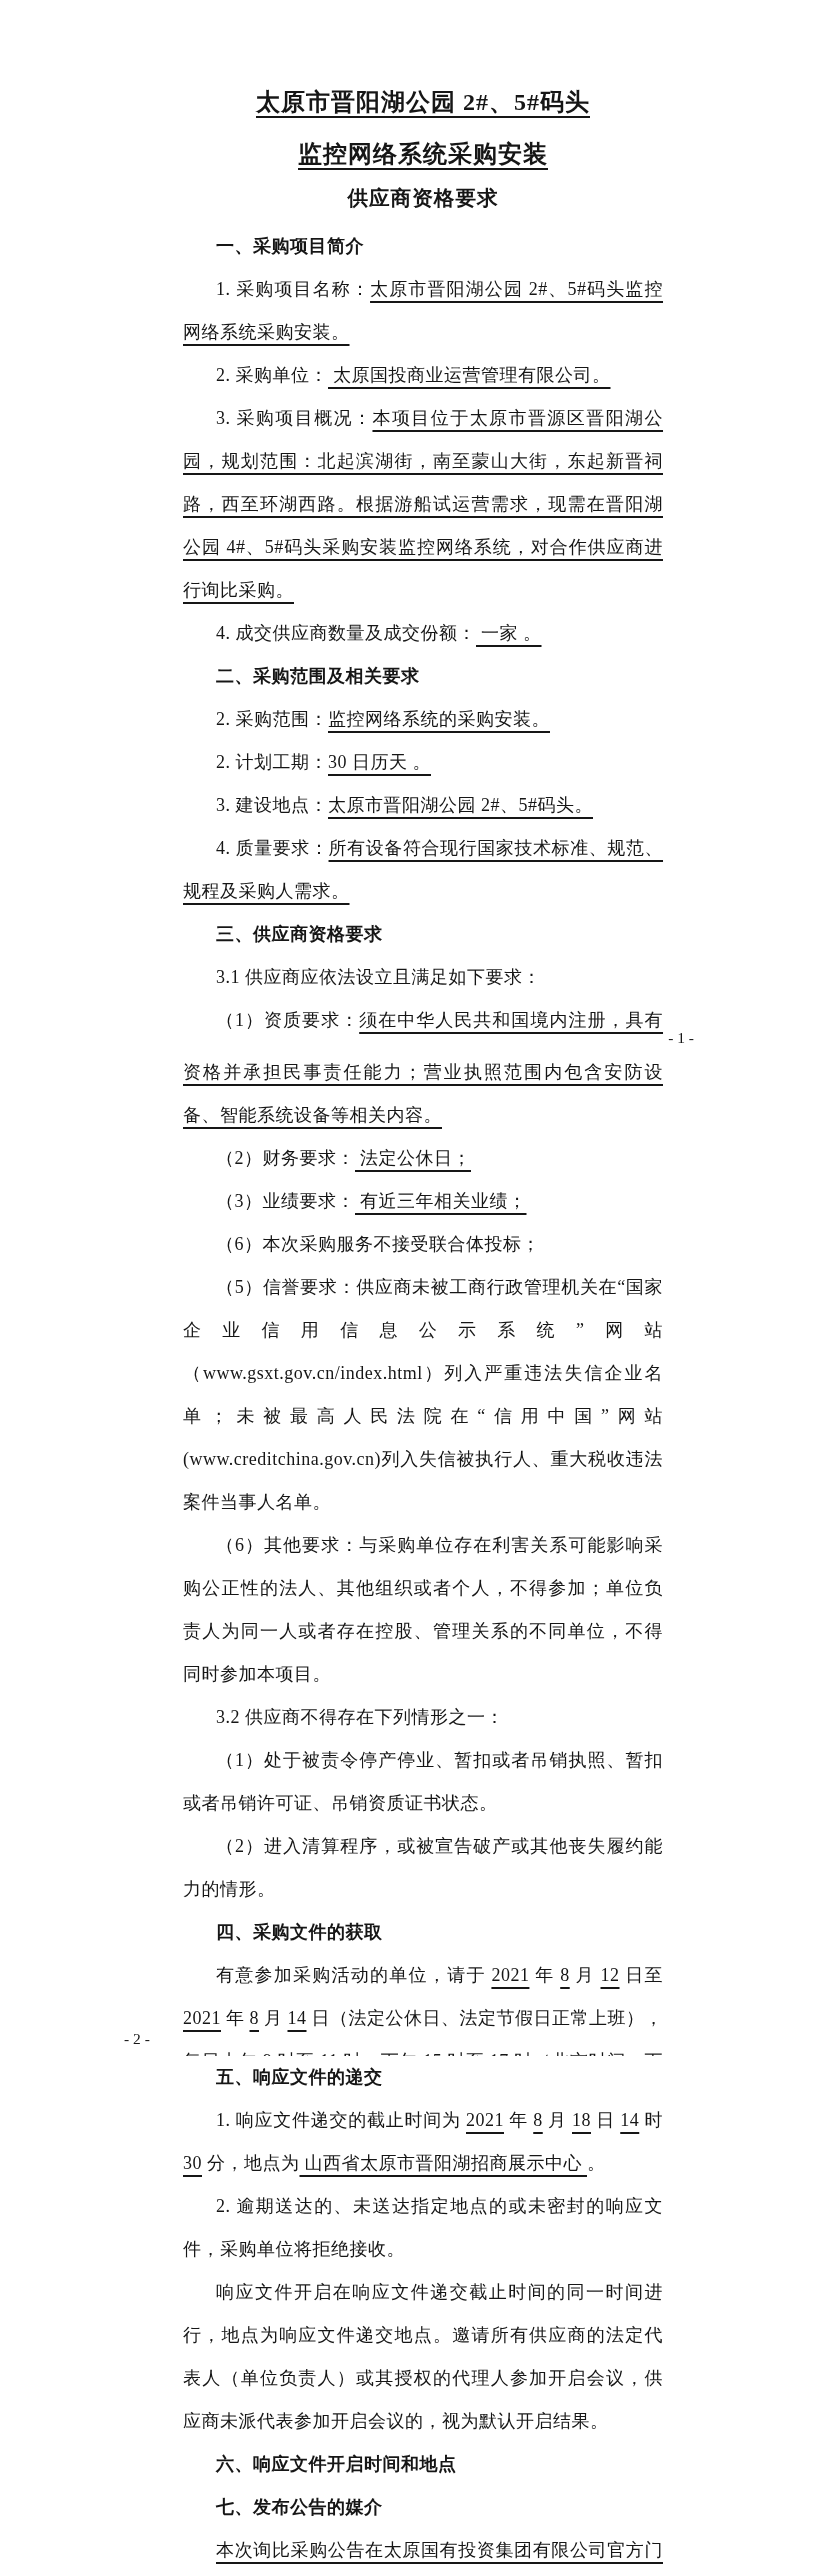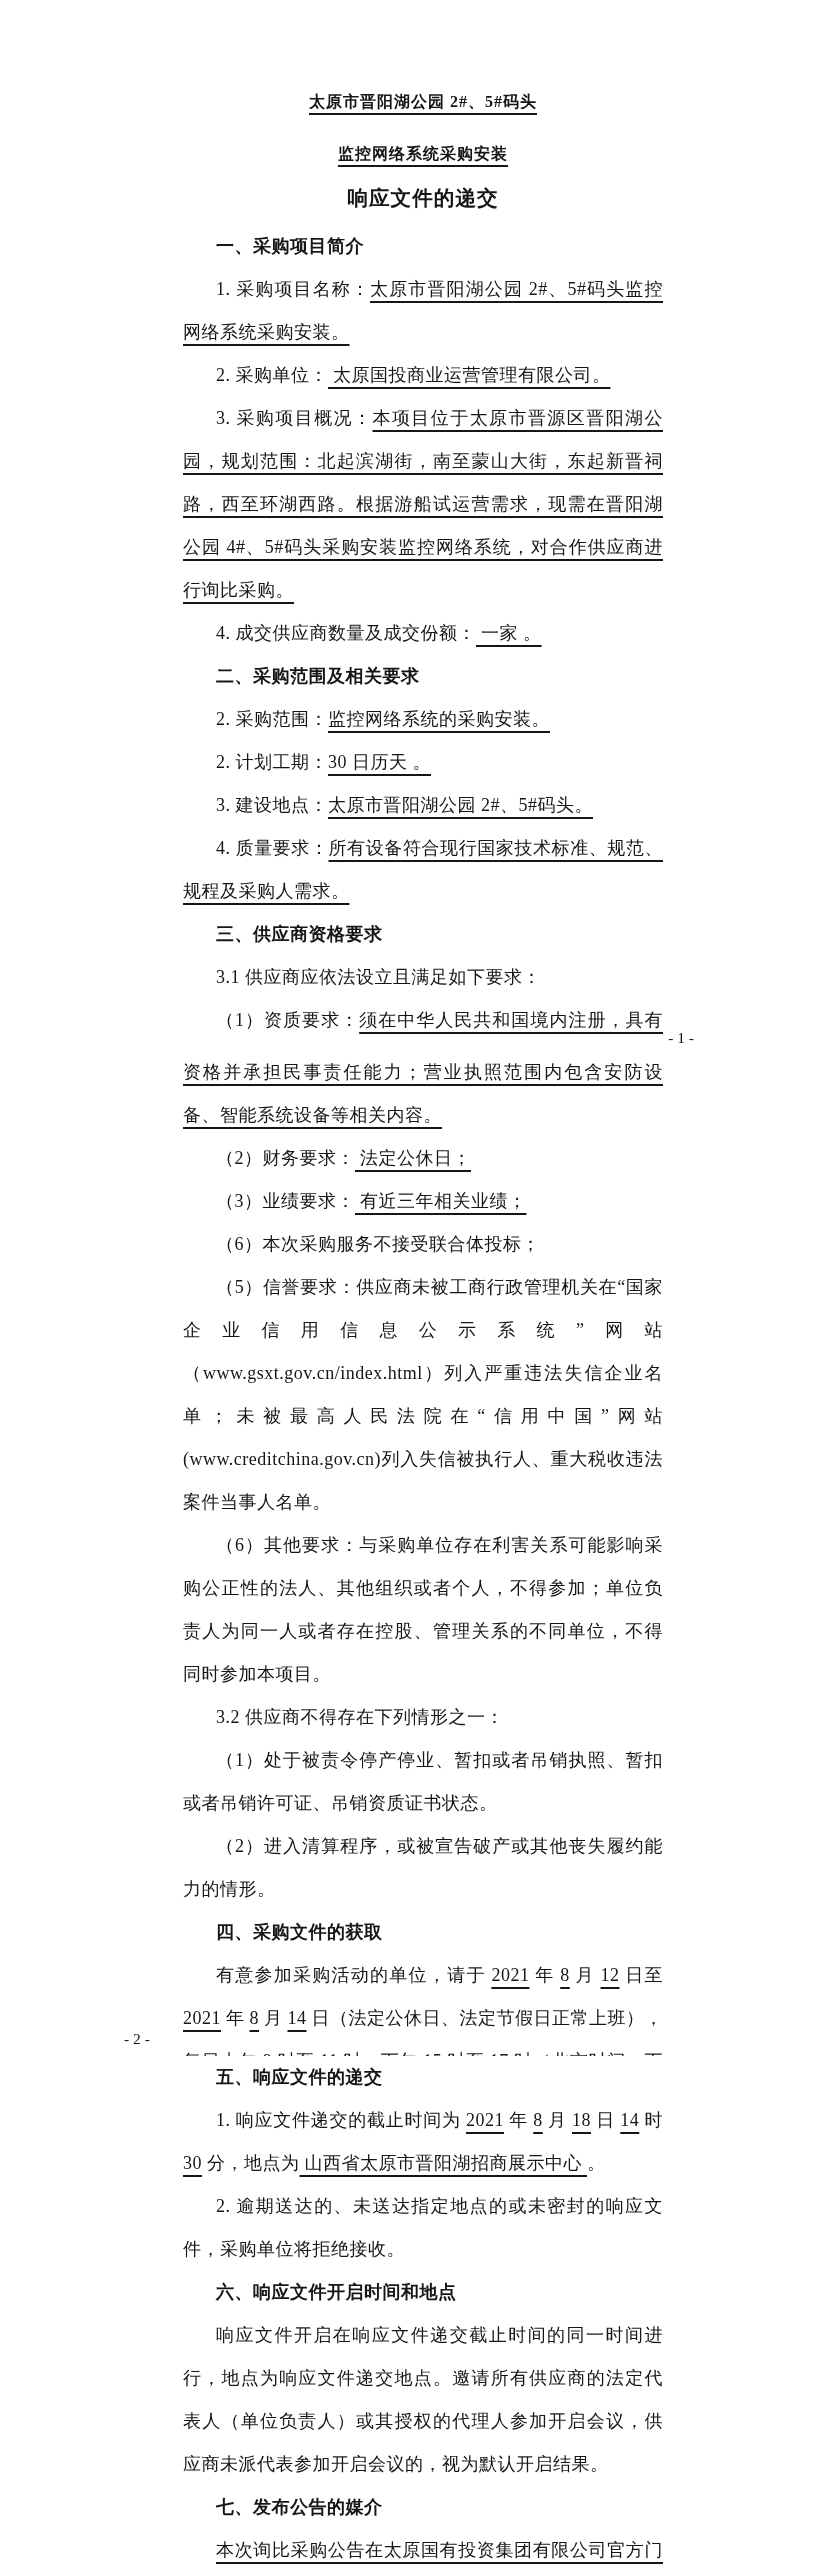--- a/index.html
+++ b/index.html
@@ -13,21 +13,21 @@
     color:#161616;
   }
   .page{overflow:hidden;box-sizing:border-box;}
   .p1{height:1051px;}
   .p2{height:1005px;}
   .p3{height:1092px;}
   .header{padding:76px 155px 0 183px;}
   .body{padding:0 155px 0 183px;}
   .p1 .body > .para:first-child{margin-top:9.3px;}
   .t{text-align:center;font-weight:bold;}
-  .t1,.t2{font-size:16px;line-height:52px;letter-spacing:1px;}
+  .t1,.t2{font-size:24px;line-height:52px;letter-spacing:1px;}
   .t3{font-size:20.6px;line-height:36px;letter-spacing:1px;}
   .t .ul{text-decoration:underline;text-decoration-thickness:2.1px;text-underline-offset:6.2px;}
   .para{
     margin:0;
     font-size:18px;
     line-height:43px;
     text-align:justify;
     text-indent:33px;
     letter-spacing:0.5px;
     white-space:pre-wrap;
@@ -45,21 +45,21 @@
   .fp1{top:2025px;}
 </style>
 </head>
 <body>
 
 <div class="canvas" id="canvas">
   <div class="page p1">
     <div class="header" id="hdr">
         <div class="t t1"><span class="ul">太原市晋阳湖公园 2#、5#码头</span></div>
         <div class="t t2"><span class="ul">监控网络系统采购安装</span></div>
-        <div class="t t3"><span>响应文件的递交</span></div>
+        <div class="t t3"><span>供应商资格要求</span></div>
       </div>
     <div class="body" id="pg0">
         <p class="para heading"><span>一、采购项目简介</span></p>
         <p class="para item"><span>1. 采购项目名称：</span><span class="u">太原市晋阳湖公园 2#、5#码头监控网络系统采购安装。</span></p>
         <p class="para item"><span>2. 采购单位：</span><span class="u"> 太原国投商业运营管理有限公司。</span></p>
         <p class="para item"><span>3. 采购项目概况：</span><span class="u">本项目位于太原市晋源区晋阳湖公园，规划范围：北起滨湖街，南至蒙山大街，东起新晋祠路，西至环湖西路。根据游船试运营需求，现需在晋阳湖公园 4#、5#码头采购安装监控网络系统，对合作供应商进行询比采购。</span></p>
         <p class="para item"><span>4. 成交供应商数量及成交份额：</span><span class="u"> 一家 。</span></p>
         <p class="para heading"><span>二、采购范围及相关要求</span></p>
         <p class="para item"><span>2. 采购范围：</span><span class="u">监控网络系统的采购安装。</span></p>
         <p class="para item"><span>2. 计划工期：</span><span class="u">30 日历天 。</span></p>
@@ -83,22 +83,22 @@
         <p class="para item"><span>（2）进入清算程序，或被宣告破产或其他丧失履约能力的情形。</span></p>
         <p class="para heading"><span>四、采购文件的获取</span></p>
         <p class="para item"><span>有意参加采购活动的单位，请于 </span><span class="u">2021</span><span> 年 </span><span class="u">8</span><span> 月 </span><span class="u">12</span><span> 日至 </span><span class="u">2021</span><span> 年 </span><span class="u">8</span><span> 月 </span><span class="u">14</span><span> 日（法定公休日、法定节假日正常上班），每日上午 9 时至 11 时，下午 15 时至 17 时（北京时间，下同），在</span><span class="u"> 山西省太原市晋阳湖招商展示中心 </span><span>持单位介绍信获取采购文件。</span></p>
       </div>
   </div>
   <div class="page p3">
     <div class="body" id="pg2">
         <p class="para heading"><span>五、响应文件的递交</span></p>
         <p class="para item"><span>1. 响应文件递交的截止时间为 </span><span class="u">2021</span><span> 年 </span><span class="u">8</span><span> 月 </span><span class="u">18</span><span> 日 </span><span class="u">14</span><span> 时 </span><span class="u">30</span><span> 分，地点为</span><span class="u"> 山西省太原市晋阳湖招商展示中心 </span><span>。</span></p>
         <p class="para item"><span>2. 逾期送达的、未送达指定地点的或未密封的响应文件，采购单位将拒绝接收。</span></p>
+        <p class="para item"><span>响应文件开启在响应文件递交截止时间的同一时间进行，地点为响应文件递交地点。邀请所有供应商的法定代表人（单位负责人）或其授权的代理人参加开启会议，供应商未派代表参加开启会议的，视为默认开启结果。</span></p>
         <p class="para heading"><span>六、响应文件开启时间和地点</span></p>
-        <p class="para item"><span>响应文件开启在响应文件递交截止时间的同一时间进行，地点为响应文件递交地点。邀请所有供应商的法定代表人（单位负责人）或其授权的代理人参加开启会议，供应商未派代表参加开启会议的，视为默认开启结果。</span></p>
         <p class="para heading"><span>七、发布公告的媒介</span></p>
         <p class="para item"><span class="u">本次询比采购公告在太原国有投资集团有限公司官方门户网站（网址：http://www.tyguotou.com/）上发布。</span></p>
       </div>
   </div>
 <div class="footer right fp0"><span>- 1 -</span></div>
     <div class="footer left fp1"><span>- 2 -</span></div>
   </div>
 
 
 </body></html>

